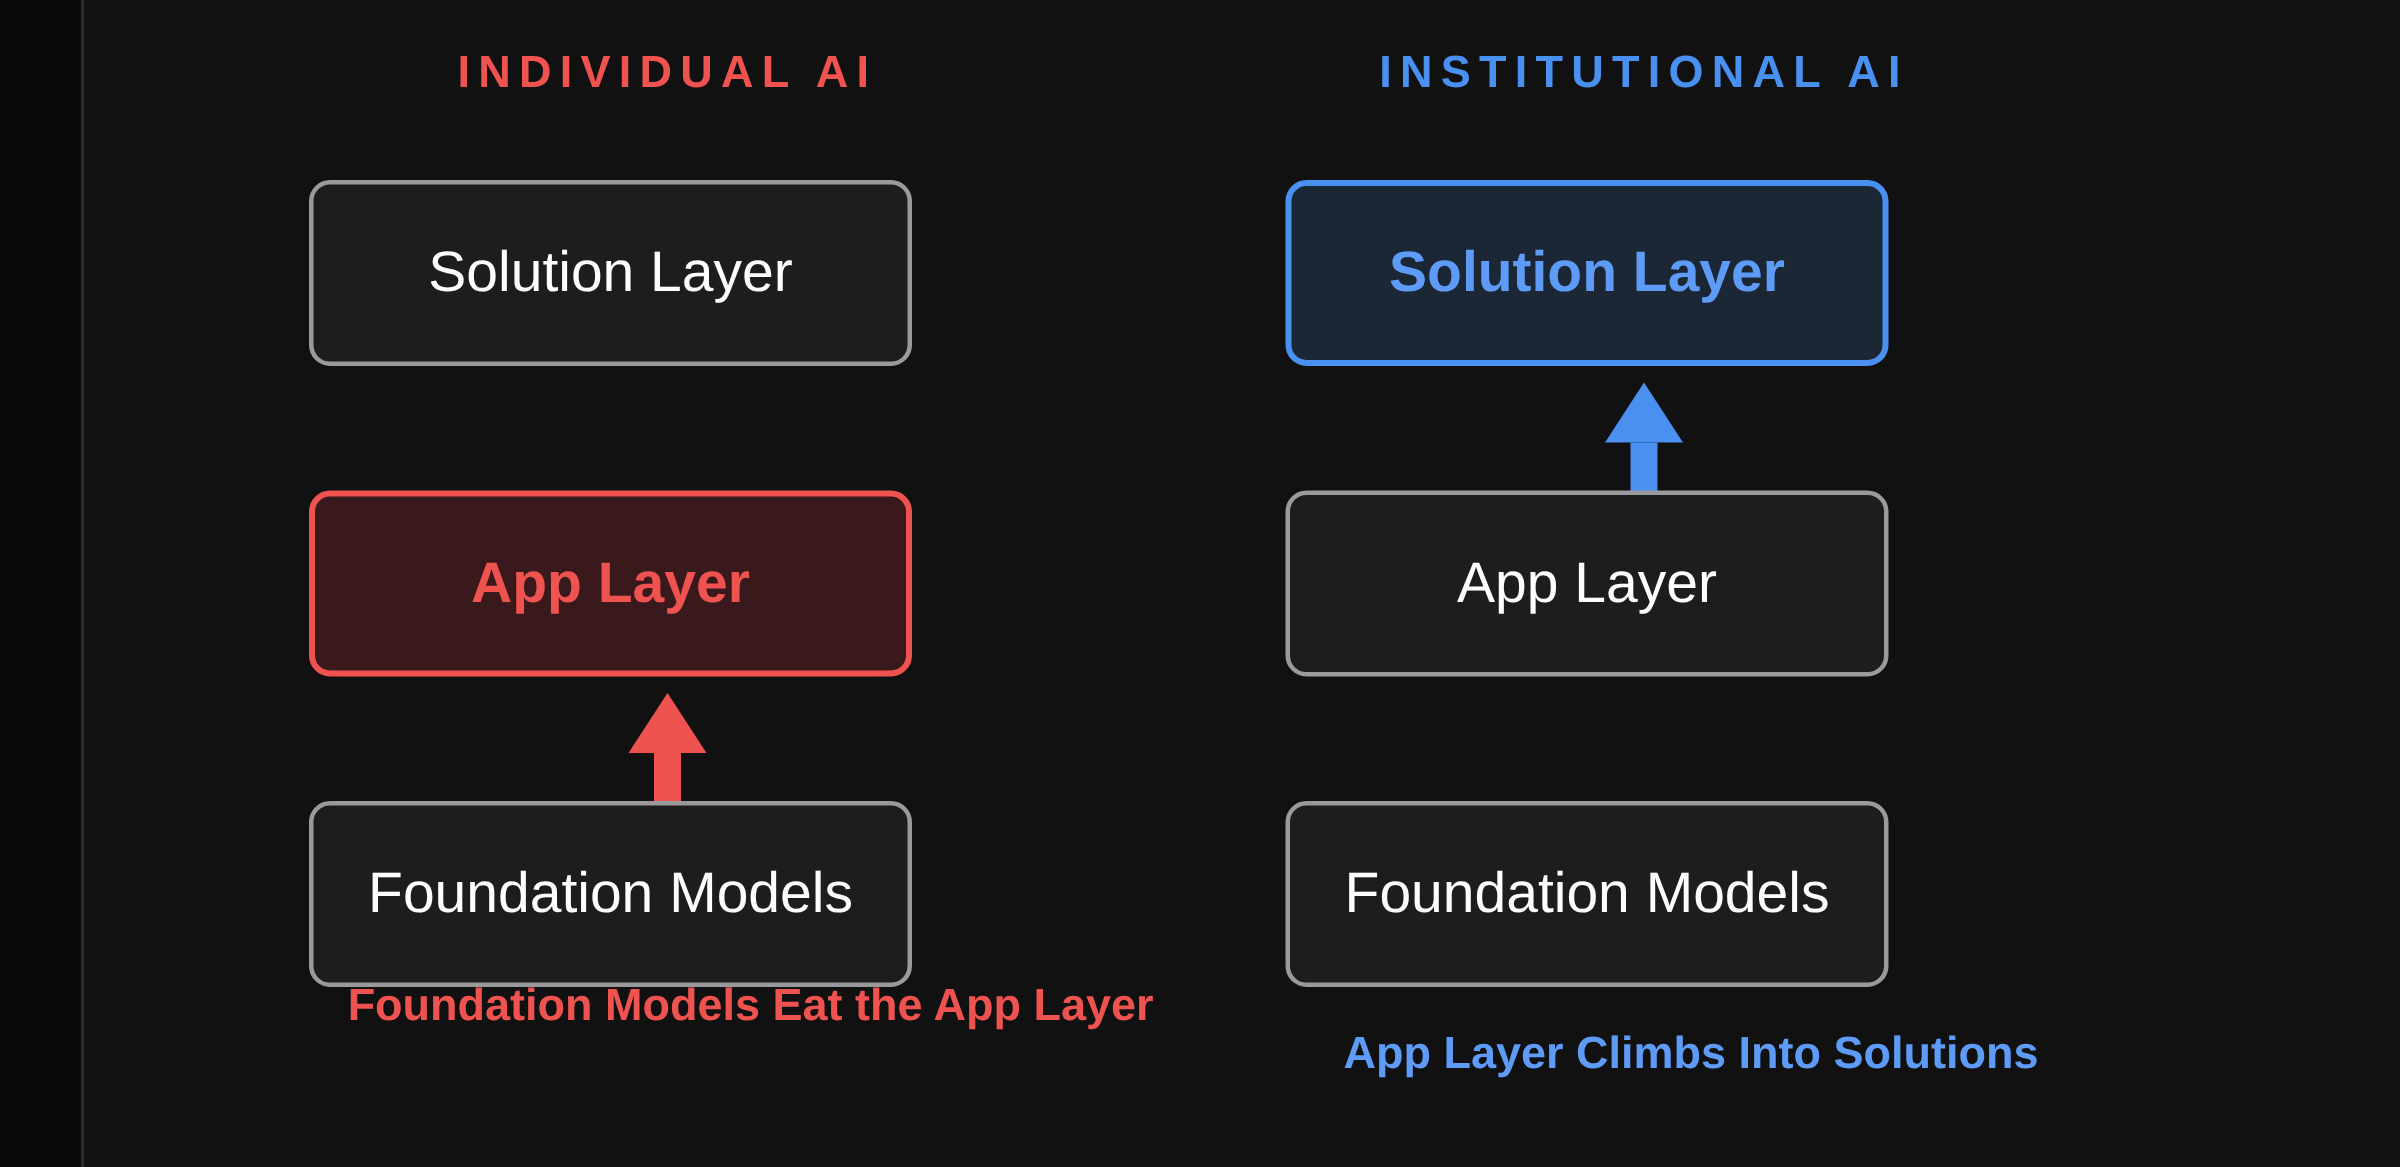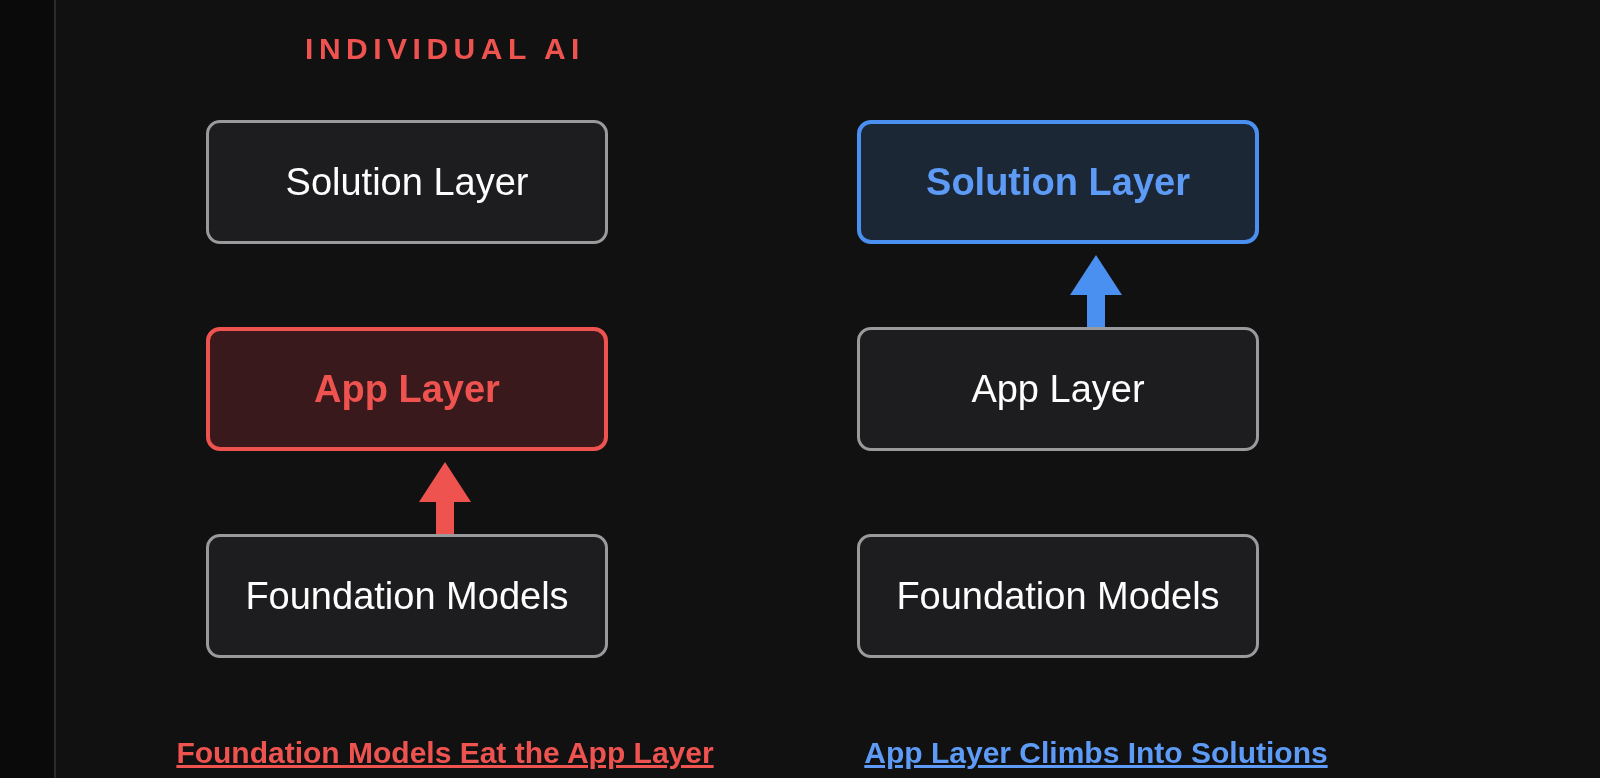--- a/index.html
+++ b/index.html
@@ -135,33 +135,32 @@
 
   
   .arrow.red  { top: 462px; }
   .arrow.red .shaft  { top: 40px; height: 72px; }
   
   .arrow.blue { top: 255px; }
   .arrow.blue .shaft { top: 40px; height: 72px; }
 
   .caption {
     position: absolute;
-    top: 732px;
+    top: 650px;
     left: -85px;
     width: 648px;
-    text-align: center;
+    text-align: right;
     font-size: 30px;
     font-weight: 700;
     line-height: 42px;
     white-space: nowrap;
-    text-decoration: underline;
   }
   .caption.red  { color: #ef5350; }
   .caption.blue { color: #5d9bf7; }
-  .column.right .caption { left: -24px; width: 526px; }
+  .column.right .caption { left: -24px; width: 526px; margin-top: 32px; }
 </style>
 </head>
 <body>
 
 <div id="canvas">
 
   <div class="left-gutter"></div>
   <div class="gutter-divider"></div>
 
   <div class="column left">
@@ -183,20 +182,21 @@
 
     <div class="layer-box neutral row-bottom">
       <span class="box-label">Foundation Models</span>
     </div>
 
     <div class="caption red">Foundation Models Eat the App Layer</div>
   </div>
 
   <div class="column right">
 
+    <div class="col-header blue">INSTITUTIONAL AI</div>
 
     <div class="layer-box hl-blue row-top">
       <span class="box-label">Solution Layer</span>
     </div>
 
     <div class="arrow blue">
       <div class="head"></div>
       <div class="shaft"></div>
     </div>
 

